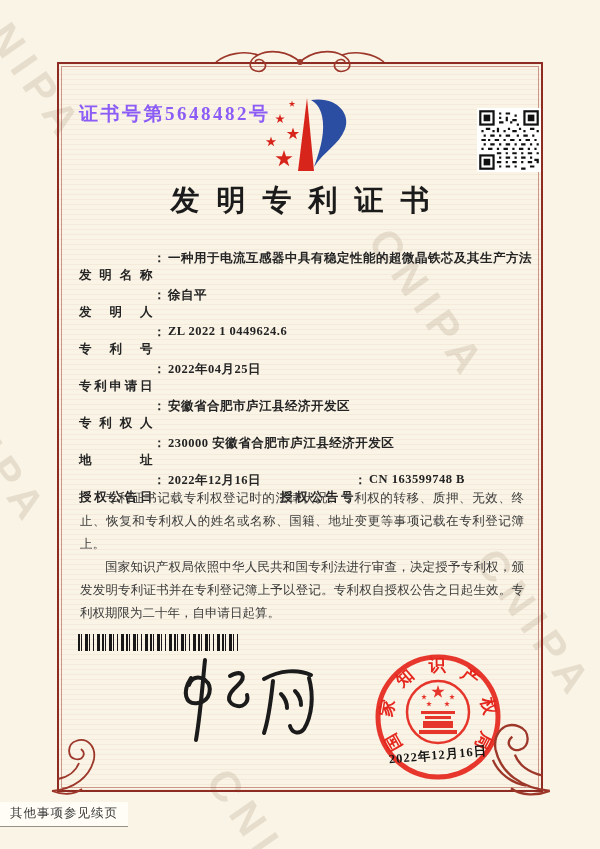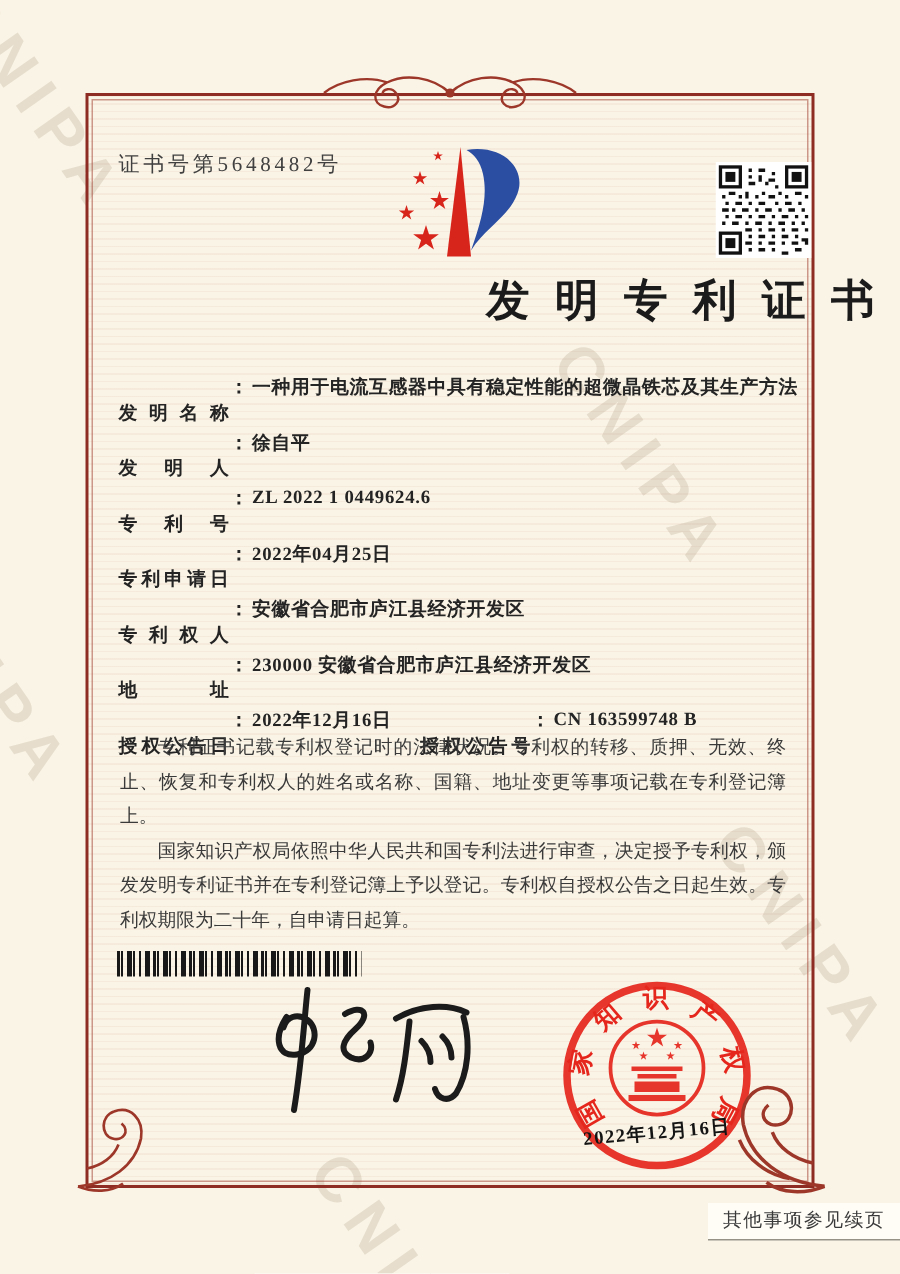--- a/index.html
+++ b/index.html
@@ -28,27 +28,27 @@
     content:""; position:absolute; left:2px; top:2px; right:2px; bottom:2px;
     border:1px solid rgba(165,75,60,0.55);
   }
   .orn { position:absolute; z-index:5; pointer-events:none; }
   .orn-top { left:50%; margin-left:-100px; top:47px; width:200px; height:30px; }
   .orn-bl { left:48px; top:733px; width:68px; height:62px; }
   .orn-br { right:44px; top:716px; width:90px; height:80px; transform:scaleX(-1); }
   
   .cert-no {
     position:absolute; left:79px; top:101px; z-index:2;
-    font-size:14px; letter-spacing:2.5px; color:#404040; font-weight:400;
+    font-size:19px; letter-spacing:2.5px; color:#8b5cf6; font-weight:700;
   }
   .logo { position:absolute; left:251px; top:95px; width:100px; height:88px; z-index:2; }
   .qr { position:absolute; left:477px; top:108px; width:64px; height:64px; z-index:2; }
   .title {
     position:absolute; left:0; right:0; top:181px; z-index:2;
-    text-align:right; font-size:29px; font-weight:600; color:#1b1b1b;
+    text-align:center; font-size:29px; font-weight:600; color:#1b1b1b;
     letter-spacing:17px; text-indent:17px;
   }
   
   .fields {
     position:absolute; left:79px; top:250px; width:452px; z-index:2;
     font-size:12.5px; font-weight:600; color:#242424; letter-spacing:0.5px;
   }
   .frow { height:22px; margin-bottom:15px; white-space:nowrap; }
   .flabel {
     display:inline-block; width:74px; vertical-align:top;
@@ -86,21 +86,21 @@
   .seal-date {
     position:absolute; left:369px; top:747px; width:138px; z-index:4;
     text-align:center; font-size:12.5px; font-weight:700; color:#141414;
     transform:rotate(-5deg); letter-spacing:1px;
   }
   
   .page-no {
     position:absolute; left:0; right:0; top:772px; z-index:2;
     text-align:center; font-size:11.5px; color:#333; letter-spacing:1px;
   }
-  .foot-note { position:absolute; left:0; right:0; top:802px; z-index:2; text-align:right; }
+  .foot-note { position:absolute; left:0; right:0; top:802px; z-index:2; text-align:left; }
   .foot-note span {
     display:inline-block; background:#fffdf6; border-bottom:1px solid #979286;
     padding:3px 10px 4px; font-size:12.5px; color:#3a3a3a; letter-spacing:1px;
   }
 </style>
 </head>
 <body>
 
 <div class="page">
 

